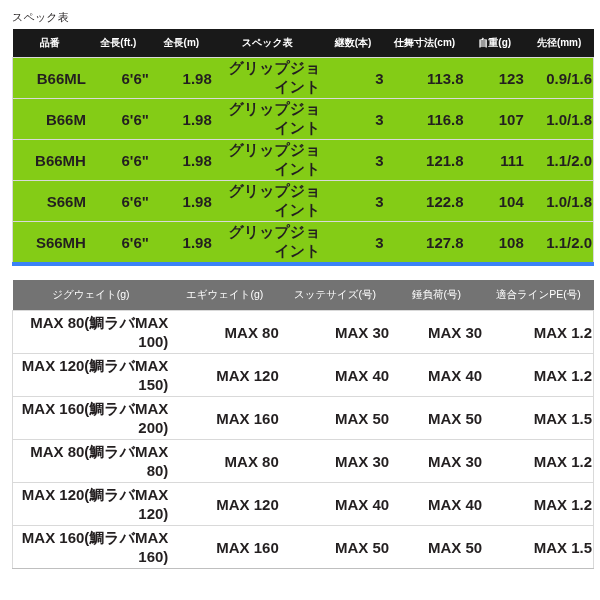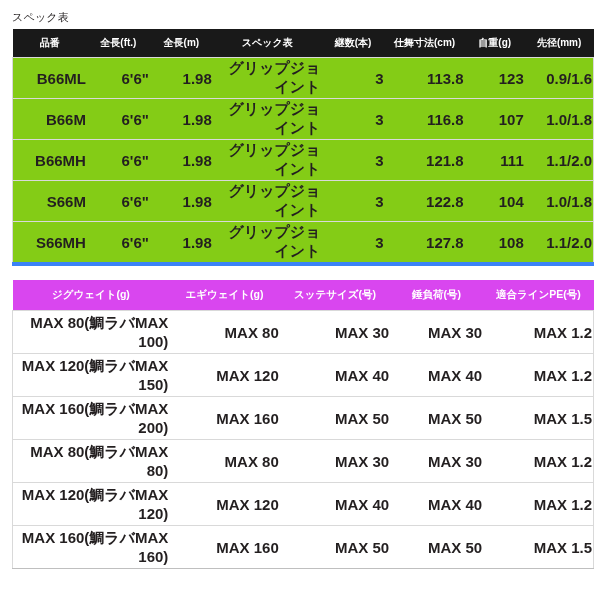--- a/index.html
+++ b/index.html
@@ -69,24 +69,24 @@
   .spacer {
     height: 14px;
   }
   table.spec2 {
     width: 582px;
     margin: 0 0 0 8px;
     border-collapse: collapse;
     table-layout: fixed;
   }
   table.spec2 thead th {
-    background: #d946ef;
+    background: #737373;
     color: #ffffff;
     font-size: 10.5px;
-    font-weight: bold;
+    font-weight: normal;
     height: 28px;
     text-align: center;
     vertical-align: middle;
     border: none;
   }
   table.spec2 tbody td {
     border: 1px solid #d9d9d9;
     border-left: none;
     border-right: none;
     font-size: 15px;

